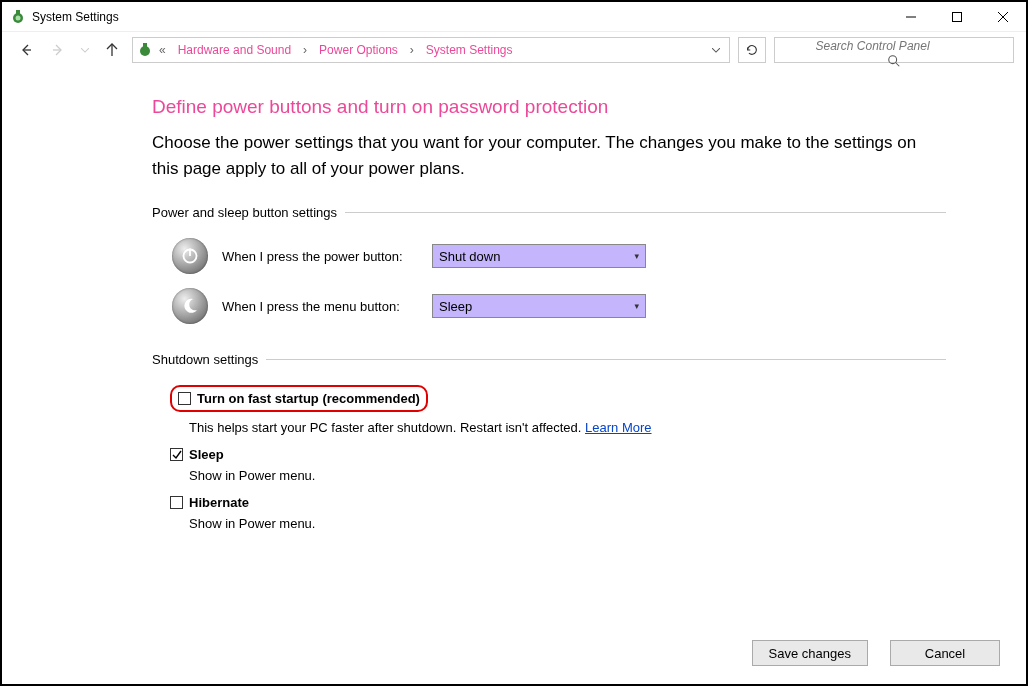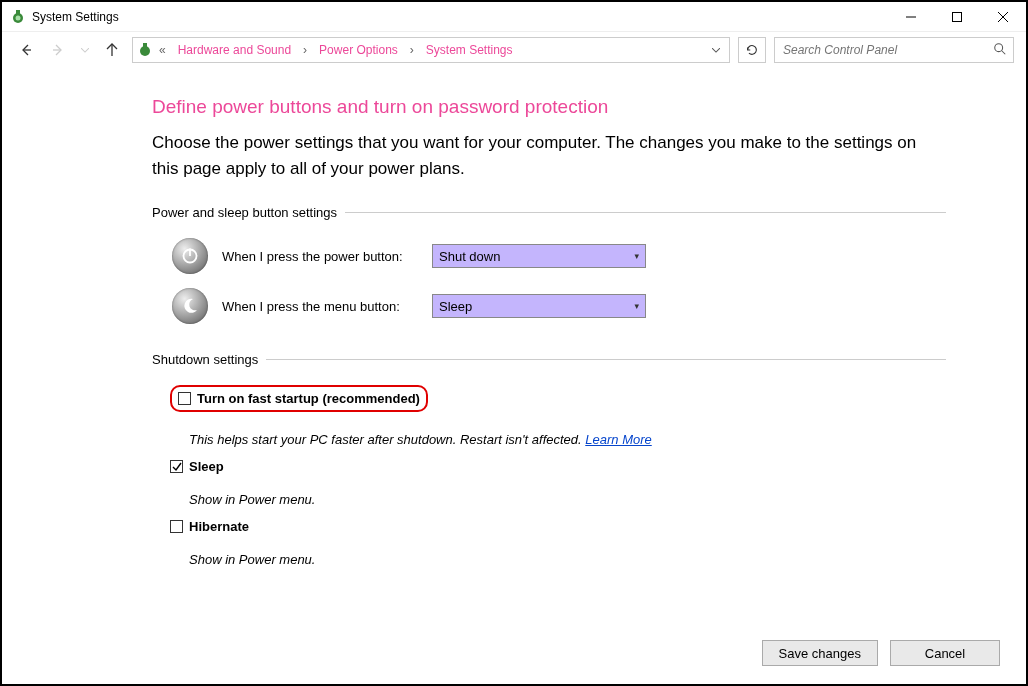--- a/index.html
+++ b/index.html
@@ -76,20 +76,21 @@
     width: 28px; height: 26px;
     border: 1px solid #ccc;
     display: flex; align-items: center; justify-content: center;
     color: #333;
   }
   .search-box {
     width: 240px; height: 26px;
     border: 1px solid #ccc;
     display: flex; align-items: center;
     padding: 0 6px;
+    flex-direction: column;
   }
   .search-box input {
     border: none; outline: none;
     flex: 1;
     font-size: 12px;
     color: #666;
     font-style: italic;
     background: transparent;
   }
   .search-box .search-icon { color: #555; }
@@ -165,38 +166,37 @@
     border: 1px solid #333;
     margin-right: 6px;
     display: flex; align-items: center; justify-content: center;
     font-size: 10px;
     flex-shrink: 0;
   }
   .check-label { font-weight: bold; font-size: 13px; }
   .check-desc {
     padding-left: 19px;
     font-size: 13px;
-    margin-top: 18px;
-    font-style: italic;
+    margin-top: 6px;
   }
   .link { color: #0645cc; text-decoration: underline; cursor: pointer; }
   .highlight-box {
     border: 2.5px solid #e00000;
     border-radius: 10px;
     padding: 4px 6px;
     display: inline-flex;
     margin-bottom: 2px;
   }
   
   .bottom-bar {
     position: absolute;
     bottom: 20px;
     right: 28px;
     display: flex;
-    gap: 12px;
+    gap: 22px;
   }
   .btn {
     min-width: 110px;
     height: 26px;
     border: 1px solid #aaa;
     background: #e9e9e9;
     font-size: 13px;
     padding: 0 16px;
     display: flex; align-items: center; justify-content: center;
     cursor: pointer;

